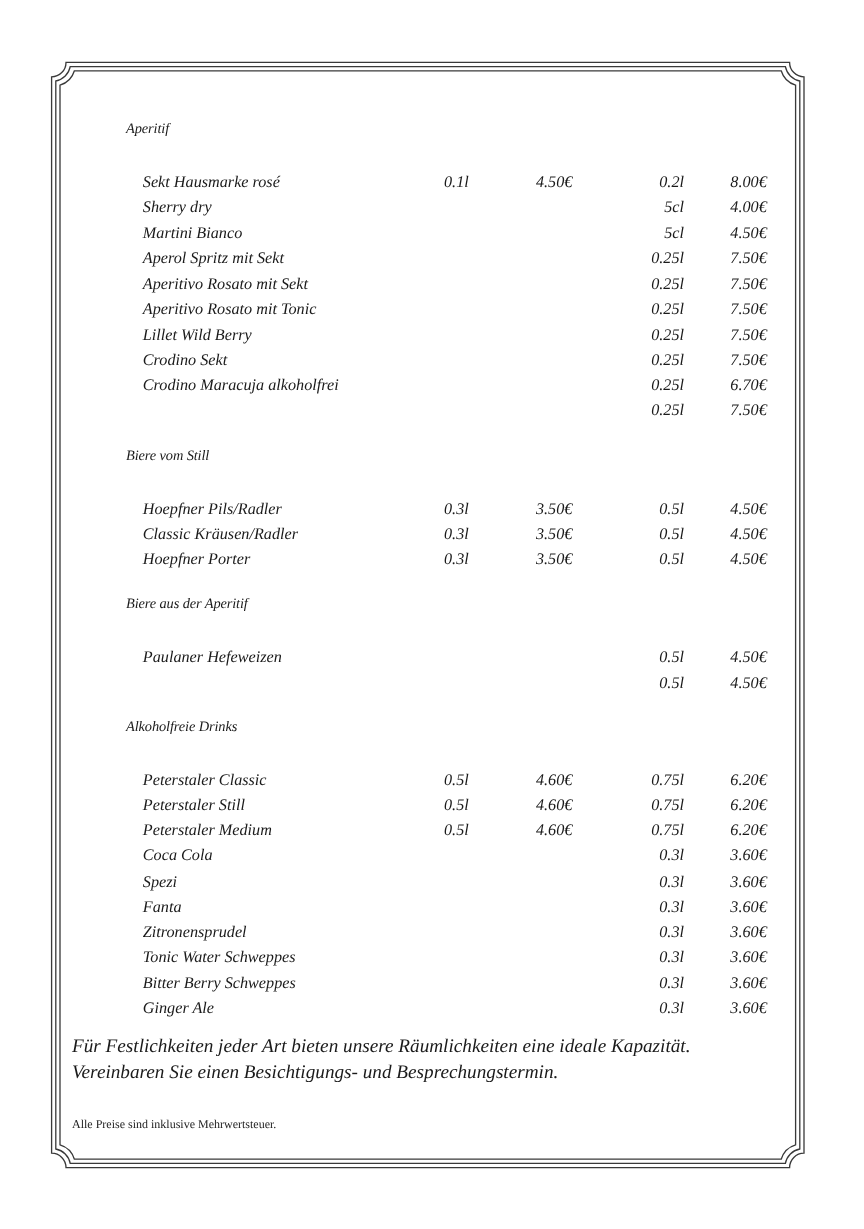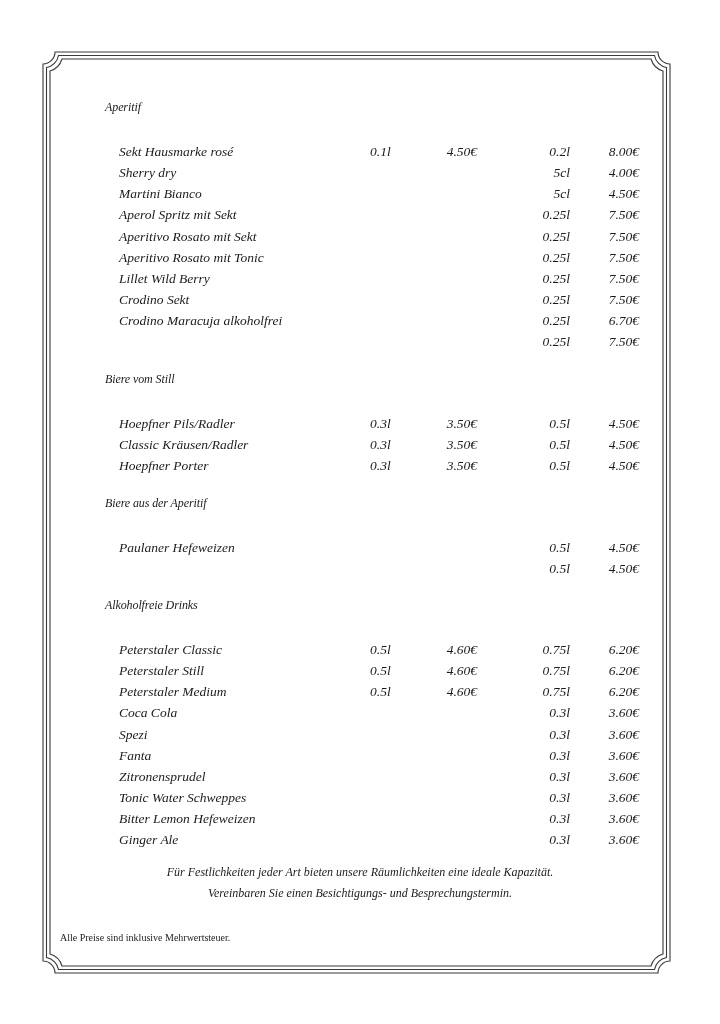--- a/index.html
+++ b/index.html
@@ -9,22 +9,22 @@
   .content { position: absolute; left: 89px; top: 0; width: 540px; }
   .heading { position: absolute; left: 16px; font-style: italic; font-size: 12px; font-weight: 500;
              font-family: "Liberation Serif", "DejaVu Serif", serif; letter-spacing: -0.1px; white-space: nowrap; }
   .row { position: absolute; left: 6px; width: 540px; height: 21px; font-style: italic; font-size: 13.5px;
          font-family: "Liberation Serif", "DejaVu Serif", serif; line-height: 21px; white-space: nowrap; margin-left: 24px; }
   .row .name { position: absolute; left: 0; top: 0; }
   .row .v1 { position: absolute; left: 251px; top: 0; }
   .row .p1 { position: absolute; right: 182px; top: 0; text-align: right; }
   .row .v2 { position: absolute; right: 89px; top: 0; text-align: right; }
   .row .p2 { position: absolute; right: 20px; top: 0; text-align: right; }
-  .promo { position: absolute; left: 60px; width: 600px; text-align: center; font-style: italic;
-           font-size: 12px; font-family: "Liberation Serif", "DejaVu Serif", serif; line-height: 21px; }
+  .promo { position: absolute; left: 60px; width: 600px; text-align: left; font-style: italic;
+           font-size: 16px; font-family: "Liberation Serif", "DejaVu Serif", serif; line-height: 21px; }
   .note { position: absolute; left: 60px; width: 600px; text-align: left; font-size: 10px;
           font-family: Liberation Serif, serif; color: #222; }
 </style>
 </head>
 <body>
 
 <svg class="frame" viewBox="0 0 720 1024" xmlns="http://www.w3.org/2000/svg">
   <g fill="none" stroke="#3a3a3a" stroke-width="1.1">
 
     <path d="M43,64 A12,12 0 0 0 55,52 L658,52 A12,12 0 0 0 670,64 L670,961 A12,12 0 0 0 658,973 L55,973 A12,12 0 0 0 43,961 Z"></path>
@@ -172,21 +172,21 @@
         <span class="name">Zitronensprudel</span>
         <span class="v2">0.3l</span>
         <span class="p2">3.60€</span>
       </div>
     <div class="row" style="top:787px">
         <span class="name">Tonic Water Schweppes</span>
         <span class="v2">0.3l</span>
         <span class="p2">3.60€</span>
       </div>
     <div class="row" style="top:808px">
-        <span class="name">Bitter Lemon Hefeweizen</span>
+        <span class="name">Bitter Berry Schweppes</span>
         <span class="v2">0.3l</span>
         <span class="p2">3.60€</span>
       </div>
     <div class="row" style="top:829px">
         <span class="name">Ginger Ale</span>
         <span class="v2">0.3l</span>
         <span class="p2">3.60€</span>
       </div>
   </div>
 </div>

